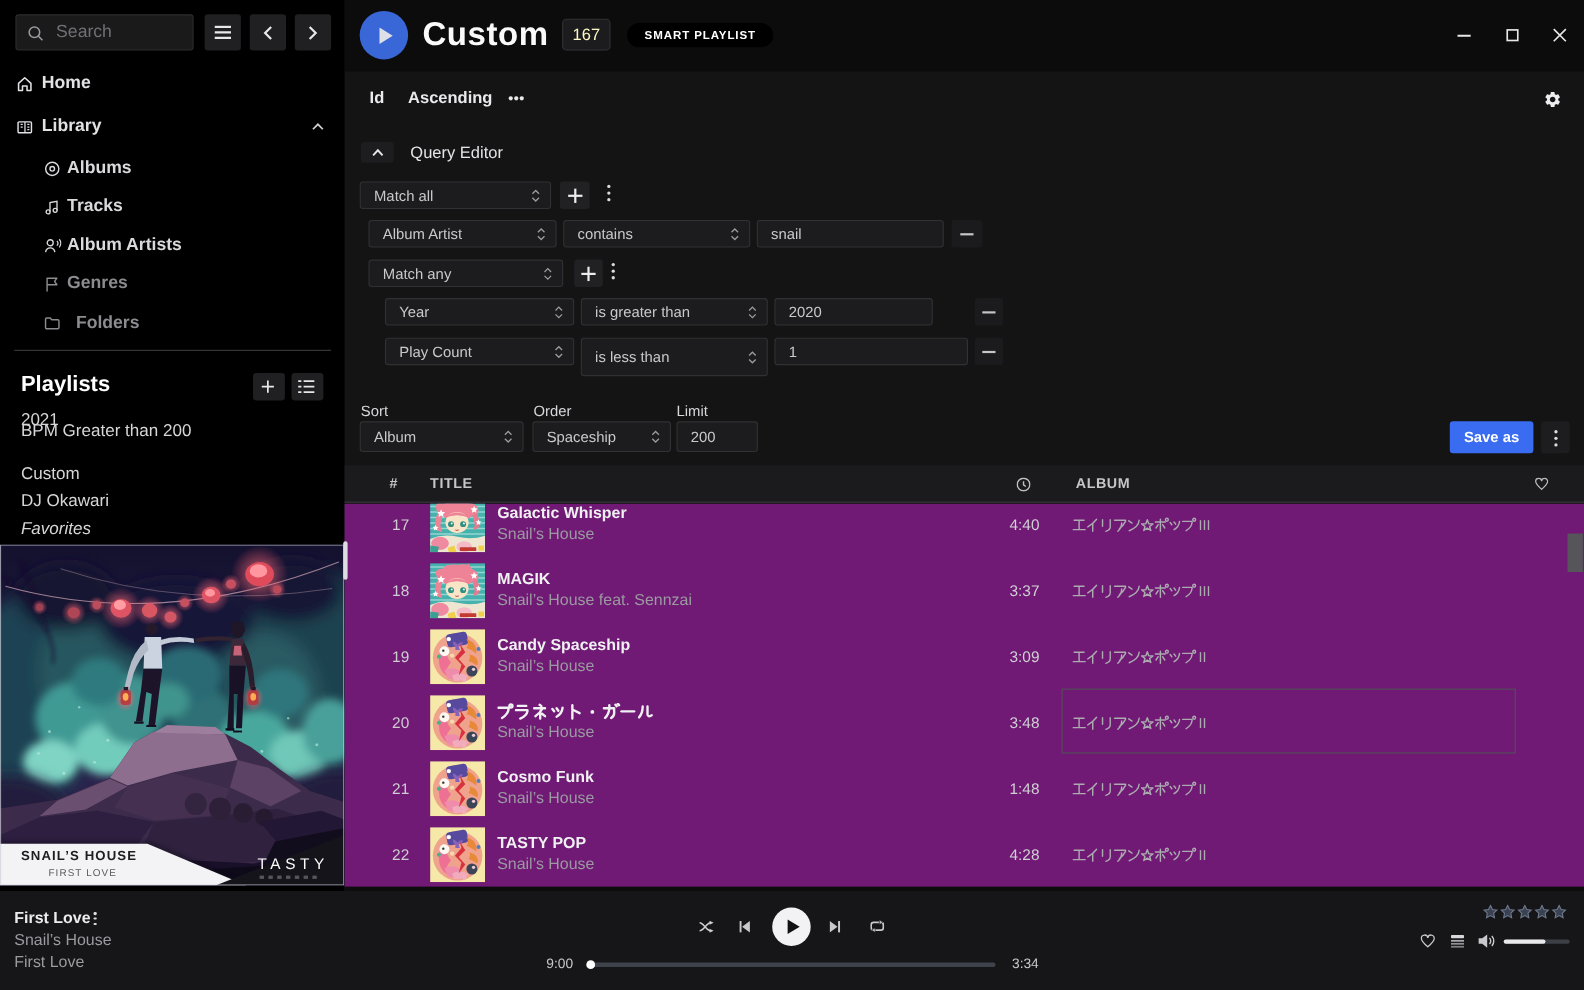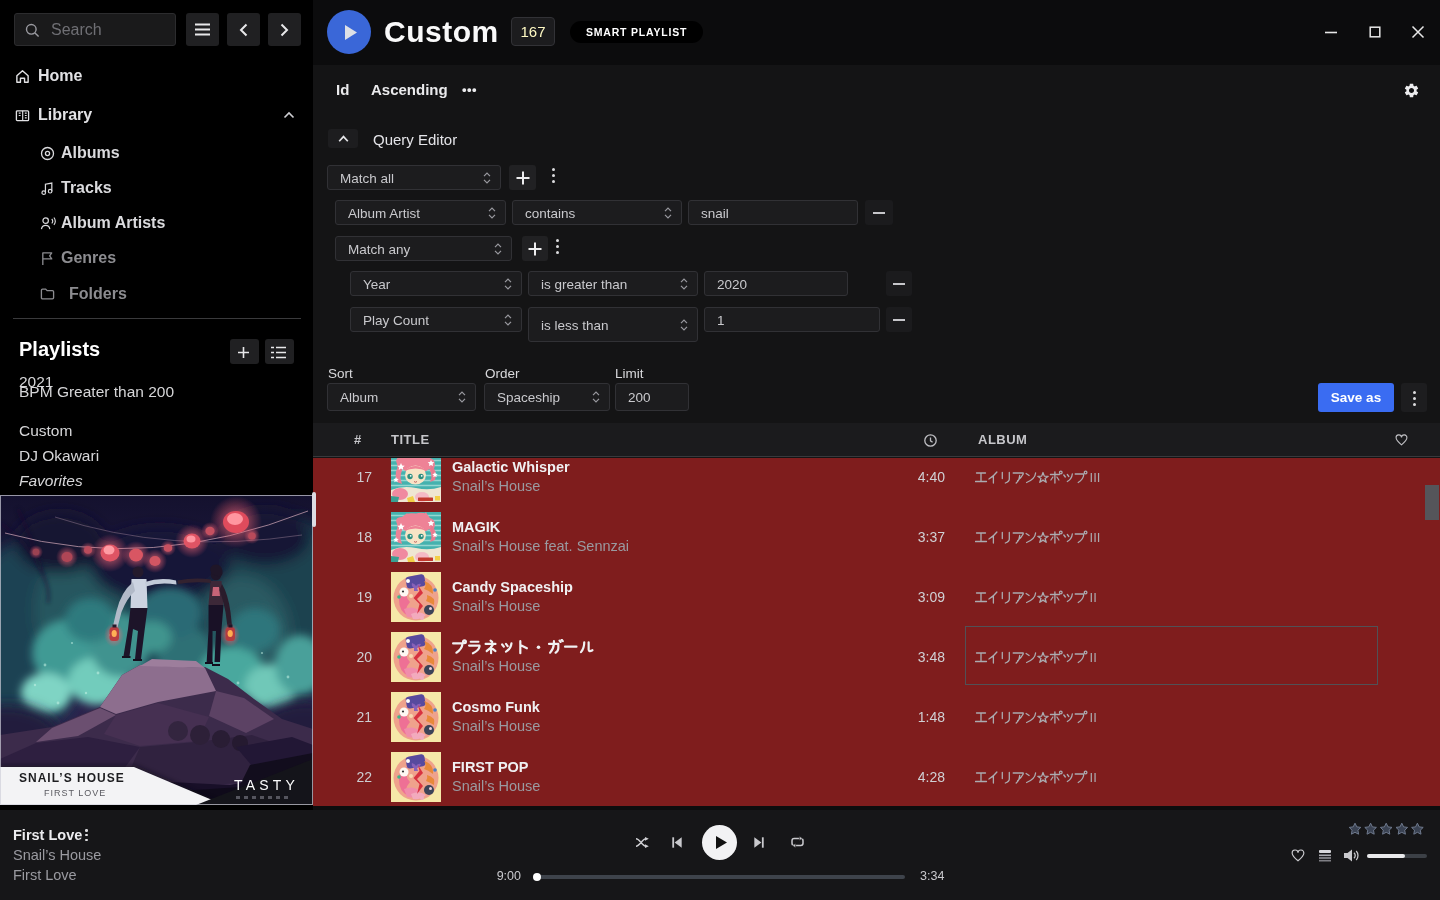--- a/index.html
+++ b/index.html
@@ -36,21 +36,21 @@
 .vdots i, .vdots i:before, .vdots i:after { content:""; position:absolute; width:3px; height:3px; border-radius:50%; background:#dcdcde; }
 .vdots i { top:0; }
 .vdots i:before { top:6px; left:0; }
 .vdots i:after { top:12px; left:0; }
 .flabel { position:absolute; color:#d8d8db; font-size:13.5px; }
 #saveas { position:absolute; left:1005px; top:383px; width:76px; height:29px; background:#3a6cf2; border-radius:3px; color:#fff; font-size:13.5px; font-weight:bold; text-align:center; line-height:29px; }
 
 
 #thead { position:absolute; left:0; top:423px; width:1127px; height:34px; background:#1b1b1d; border-bottom:1px solid #39393c; }
 #thead .h { position:absolute; top:0; height:34px; line-height:34px; color:#c6c6ca; font-size:13px; font-weight:bold; letter-spacing:0.5px; }
-#rows { position:absolute; left:0; top:458px; width:1127px; height:352px; background:#7f1d1d; overflow:hidden; }
+#rows { position:absolute; left:0; top:458px; width:1127px; height:352px; background:#701a75; overflow:hidden; }
 .trow { position:absolute; left:0; width:1127px; height:60px; }
 .tnum { position:absolute; left:24px; width:35px; text-align:right; top:0; height:60px; line-height:60px; color:#cdcdd1; font-size:14px; }
 .tthumb { position:absolute; left:78px; top:5px; width:50px; height:50px; }
 .ttitle { position:absolute; left:139px; top:12px; color:#f0f0f2; font-size:14.5px; font-weight:bold; }
 .tartist { position:absolute; left:139px; top:31px; color:#9a9aa0; font-size:14.5px; }
 .tdur { position:absolute; left:560px; width:72px; text-align:right; top:0; height:60px; line-height:60px; color:#d0d0d4; font-size:14px; }
 .talbum { position:absolute; left:662px; top:0; height:60px; line-height:60px; color:#ababb0; font-size:14px; }
 
 
 #footer { position:absolute; left:0; top:810px; width:1440px; height:90px; background:#161618; }
@@ -461,21 +461,21 @@
                 </g>
                 <text x="114.6" y="12" font-family="Liberation Sans, sans-serif" font-size="13.0" fill="currentColor" stroke="none">II</text>
               </svg></div>
           </div>
     </div>
     <div class="trow" style="top:289px;">
       <div class="tnum">22</div>
       <svg class="tthumb" viewBox="0 0 50 50">
             <use href="#ap2"></use>
           </svg>
-      <div class="ttitle">FIRST POP</div>
+      <div class="ttitle">TASTY POP</div>
       <div class="tartist">Snail’s House</div>
       <div class="tdur">4:28</div>
       <div class="talbum" style="line-height:normal;">
             <div style="position:absolute; left:0; top:23px;"><svg width="150" height="15" viewBox="0 0 150 15" style="color:#ababb0;">
                 <g fill="none" stroke="currentColor" stroke-width="1.3" stroke-linecap="round" stroke-linejoin="round">
                   <use href="#k-e" transform="translate(0.0 0.5)"></use>
                   <use href="#k-i" transform="translate(12.4 0.5)"></use>
                   <use href="#k-ri" transform="translate(24.8 0.5)"></use>
                   <use href="#k-a" transform="translate(37.2 0.5)"></use>
                   <use href="#k-n" transform="translate(49.6 0.5)"></use>

